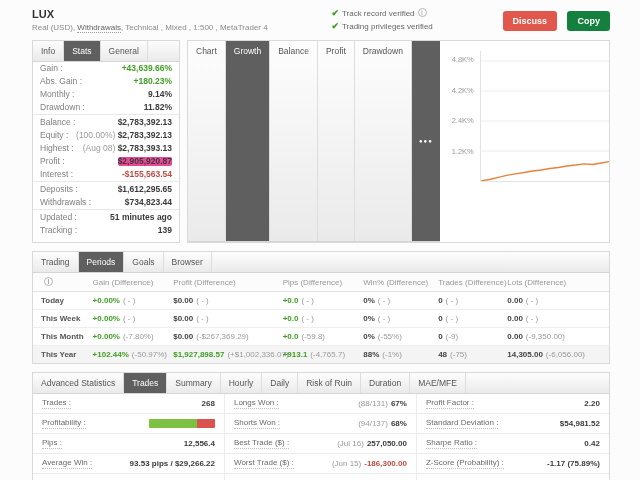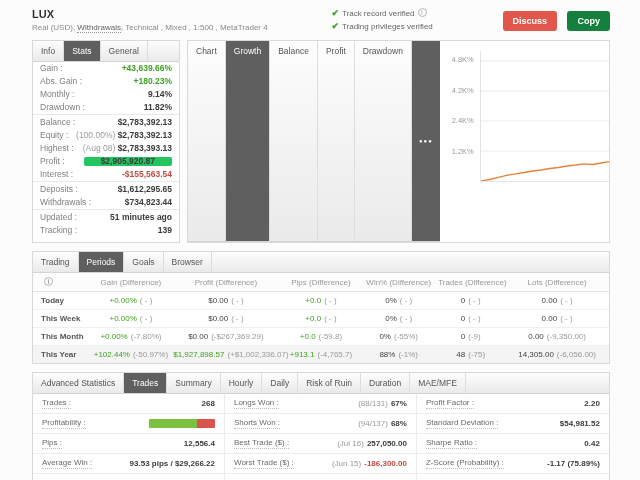--- a/index.html
+++ b/index.html
@@ -33,42 +33,42 @@
   .chart-panel{flex:1;overflow:hidden;display:flex;flex-direction:row;}
 
   
   .srow{display:flex;justify-content:space-between;align-items:center;padding:2px 7px;font-size:8.5px;line-height:9px;}
   .srow .slabel{color:#808080;}
   .srow .sval{color:#3a3a3a;font-weight:bold;text-align:right;white-space:nowrap;}
   .srow.sep{border-top:1px solid #e8e8e8;padding-top:3px;}
   .green{color:#3fa023 !important;}
   .red{color:#bf4b43 !important;}
   .gray{color:#9a9a9a;font-weight:normal;}
-  .hl{background:#22c55e;color:#fff;padding:0 17px;border-radius:2px;}
+  .hl{background:#ec4899;color:#fff;padding:0 0;border-radius:2px;}
 
   
   .chart-area{position:relative;padding:10px 10px 0 40px;flex:none;}
   .ylab{position:absolute;left:2px;width:32px;text-align:right;font-size:7.5px;color:#9a9a9a;}
   .plot{border-left:1px solid #e3e3e3;border-bottom:1px solid #e3e3e3;}
   .plot svg{display:block;width:100%;height:130px;}
   .xlabels{display:flex;justify-content:space-between;padding:3px 6px 0 40px;font-size:7px;color:#9a9a9a;}
   .legend{display:flex;justify-content:flex-end;gap:30px;padding:7px 0 0;font-size:8px;color:#777;}
   .sw{display:inline-block;width:14px;height:2px;vertical-align:middle;margin-right:4px;}
 
   
   .periods-panel{margin-bottom:8px;overflow:hidden;}
   .phead,.prow{display:flex;align-items:center;}
   .phead{border-bottom:1px solid #e3e3e3;background:#fcfcfc;color:#999;}
   .prow{border-bottom:1px solid #efefef;}
   .prow:last-child{border-bottom:none;}
   .prow.hlrow{background:#f4f4f4;}
-  .pc{padding:4px 2px;text-align:center;font-size:8px;white-space:nowrap;}
+  .pc{padding:4px 2px;font-size:8px;white-space:nowrap;}
   .pc.lab{width:10%;text-align:left;padding-left:8px;font-weight:bold;color:#555;}
   .c1{width:14%;}.c2{width:19%;}.c3{width:14%;}.c4{width:13%;}.c5{width:12%;}.c6{width:18%;}
-  .pv{font-weight:normal;color:#444;}
+  .pv{font-weight:bold;color:#444;}
   .diff{color:#9a9a9a;margin-left:3px;}
 
   
   .trades-panel{overflow:hidden;}
   .trow{display:flex;border-bottom:1px solid #ececec;}
   .tgroup{width:33.33%;display:flex;justify-content:space-between;align-items:center;padding:4px 9px;border-right:1px solid #ececec;font-size:8px;}
   .tgroup:last-child{border-right:none;}
   .tlabel{color:#6a6a6a;border-bottom:1px dotted #bdbdbd;padding-bottom:1px;white-space:nowrap;}
   .tval{font-weight:bold;color:#3c3c3c;text-align:right;white-space:nowrap;}
   .tval .gray{margin-right:3px;}

